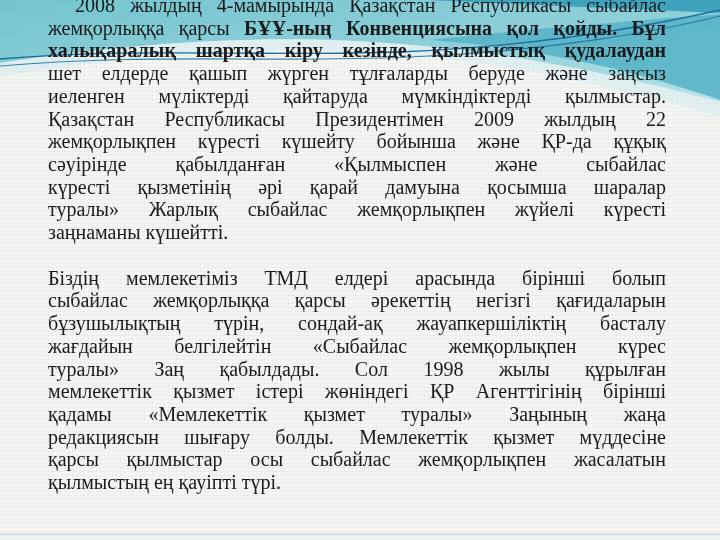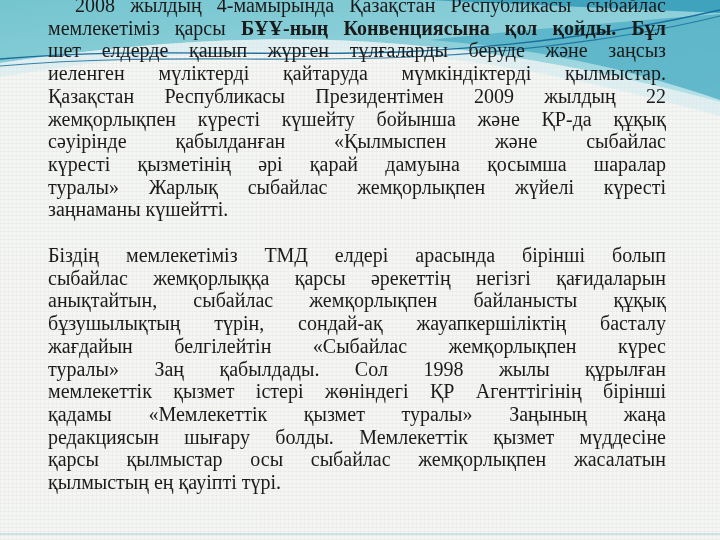--- a/index.html
+++ b/index.html
@@ -75,34 +75,34 @@
 
     <path d="M430,0 H720 V13 C610,8 510,4 430,0 Z" fill="#3fa3bd"></path>
 
     <path d="M0,59 C140,47 260,57 400,52 C540,46 650,26 720,10" fill="none" stroke="#186f9e" stroke-width="1.4"></path>
     <path d="M0,66 C150,53 270,63 410,57 C550,51 660,31 720,16" fill="none" stroke="#186f9e" stroke-width="1.2" opacity="0.85"></path>
   </svg>
 
   <div class="body-text">
       <div class="para">
         <div class="line indent"><span>2008 жылдың 4-мамырында Қазақстан Республикасы сыбайлас</span></div>
-        <div class="line"><span>мемлекетіміз қарсы </span><span class="b">БҰҰ-ның Конвенциясына қол қойды. Бұл</span></div>
+        <div class="line"><span>жемқорлыққа қарсы </span><span class="b">БҰҰ-ның Конвенциясына қол қойды. Бұл</span></div>
+        <div class="line"><span class="b">халықаралық шартқа кіру кезінде, қылмыстық қудалаудан</span></div>
         <div class="line"><span>шет елдерде қашып жүрген тұлғаларды беруде және заңсыз</span></div>
         <div class="line"><span>иеленген мүліктерді қайтаруда мүмкіндіктерді қылмыстар.</span></div>
         <div class="line"><span>Қазақстан Республикасы Президентімен 2009 жылдың 22</span></div>
         <div class="line"><span>жемқорлықпен күресті күшейту бойынша және ҚР-да құқық</span></div>
         <div class="line"><span>сәуірінде қабылданған «Қылмыспен және сыбайлас</span></div>
         <div class="line"><span>күресті қызметінің әрі қарай дамуына қосымша шаралар</span></div>
         <div class="line"><span>туралы» Жарлық сыбайлас жемқорлықпен жүйелі күресті</span></div>
         <div class="line last"><span>заңнаманы күшейтті.</span></div>
       </div>
       <div class="para">
         <div class="line"><span>Біздің мемлекетіміз ТМД елдері арасында бірінші болып</span></div>
         <div class="line"><span>сыбайлас жемқорлыққа қарсы әрекеттің негізгі қағидаларын</span></div>
-        <div class="line"><span>анықтайтын, сыбайлас жемқорлықпен байланысты құқық</span></div>
         <div class="line"><span>бұзушылықтың түрін, сондай-ақ жауапкершіліктің басталу</span></div>
         <div class="line"><span>жағдайын белгілейтін «Сыбайлас жемқорлықпен күрес</span></div>
         <div class="line"><span>туралы» Заң қабылдады. Сол 1998 жылы құрылған</span></div>
         <div class="line"><span>мемлекеттік қызмет істері жөніндегі ҚР Агенттігінің бірінші</span></div>
         <div class="line"><span>қадамы «Мемлекеттік қызмет туралы» Заңының жаңа</span></div>
         <div class="line"><span>редакциясын шығару болды. Мемлекеттік қызмет мүддесіне</span></div>
         <div class="line"><span>қарсы қылмыстар осы сыбайлас жемқорлықпен жасалатын</span></div>
         <div class="line last"><span>қылмыстың ең қауіпті түрі.</span></div>
       </div>
     </div>

